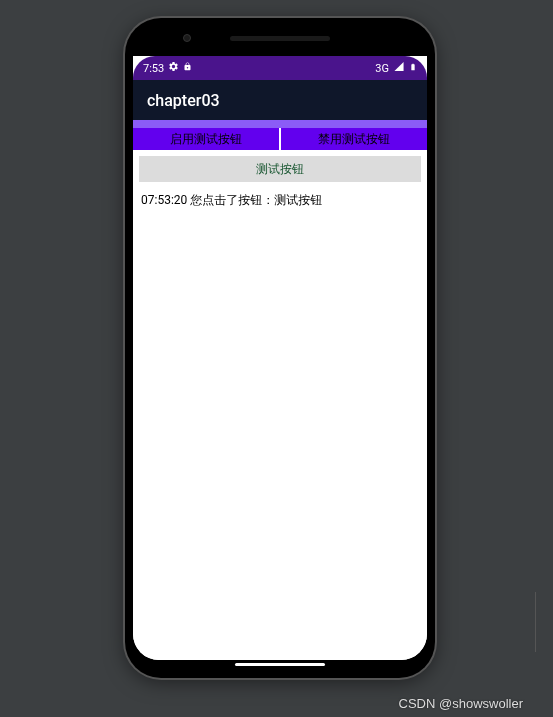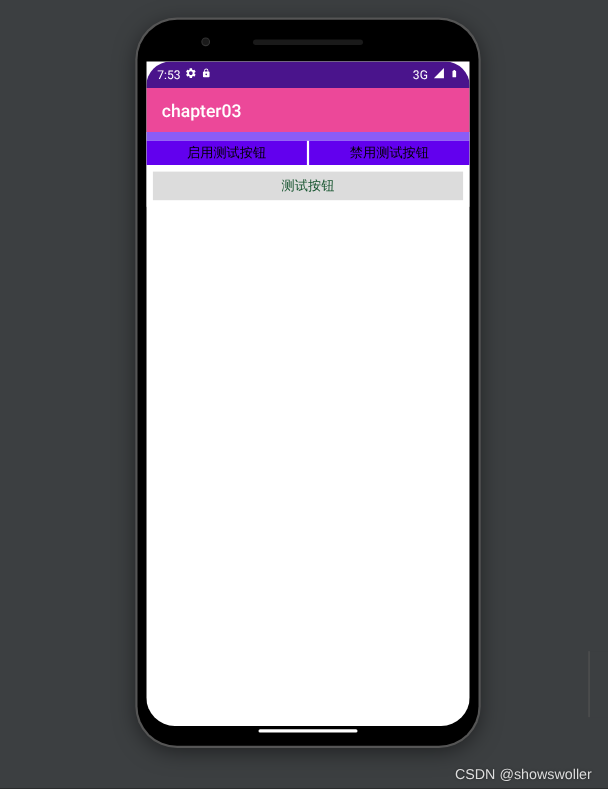--- a/index.html
+++ b/index.html
@@ -85,21 +85,21 @@
     .status-right {
       display: flex;
       align-items: center;
       gap: 4px;
     }
     .status-icon {
       display: inline-block;
     }
     .app-bar {
       height: 40px;
-      background: #ec4899;
+      background: #0f172a;
       color: #fff;
       display: flex;
       align-items: center;
       padding: 0 14px;
       font-size: 16px;
       font-weight: 500;
     }
     .button-row {
       height: 30px;
       display: flex;
@@ -152,21 +152,21 @@
       left: 50%;
       transform: translateX(-50%);
       width: 90px;
       height: 3px;
       background: #fff;
       border-radius: 2px;
     }
     .watermark {
       position: absolute;
       bottom: 6px;
-      right: 15px;
+      right: 30px;
       color: #ddd;
       font-size: 13px;
       font-family: Arial, sans-serif;
       text-shadow: 0 0 2px rgba(0,0,0,0.5);
     }
     .side-fragment {
       position: absolute;
       right: 0;
       bottom: 65px;
       width: 18px;
@@ -219,20 +219,23 @@
 
       <div class="button-row">
         <button class="purple-button">启用测试按钮</button>
         <button class="purple-button">禁用测试按钮</button>
       </div>
 
       <div class="test-button-area">
         <button class="test-button">测试按钮</button>
       </div>
 
+      <div class="log-area">
+        <span>07:53:20 您点击了按钮：测试按钮</span>
+      </div>
 
     </div>
     <div class="nav-bar"></div>
   </div>
 </div>
 
 <div class="side-fragment"></div>
 
 <div class="watermark">CSDN @showswoller</div>
 

